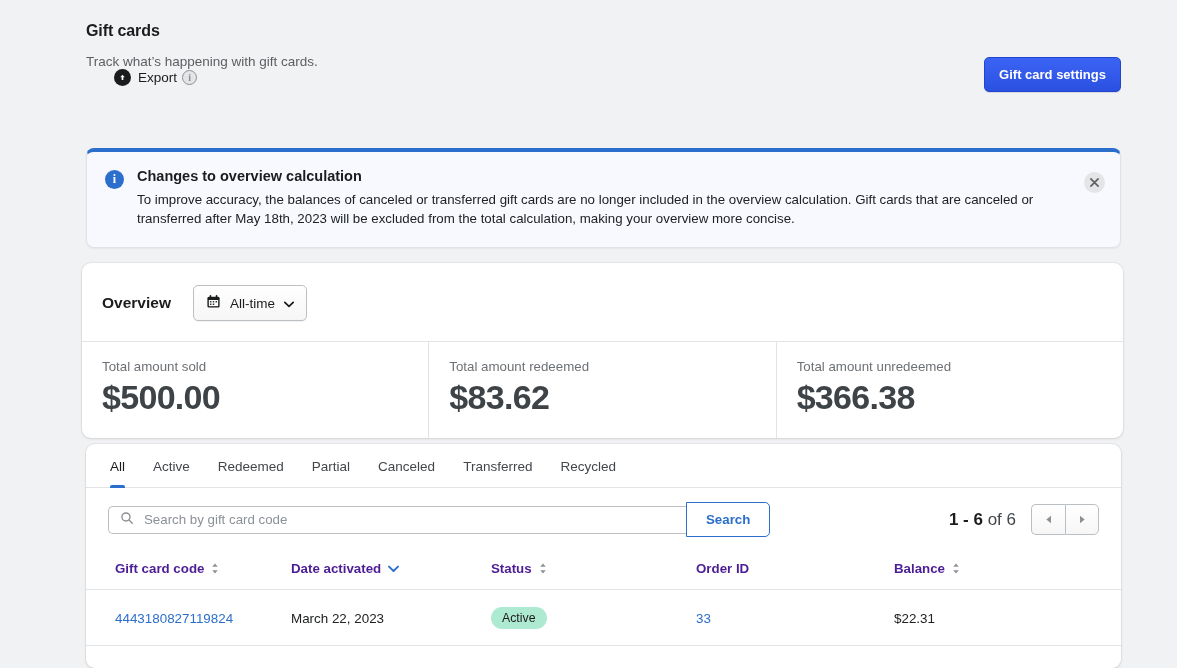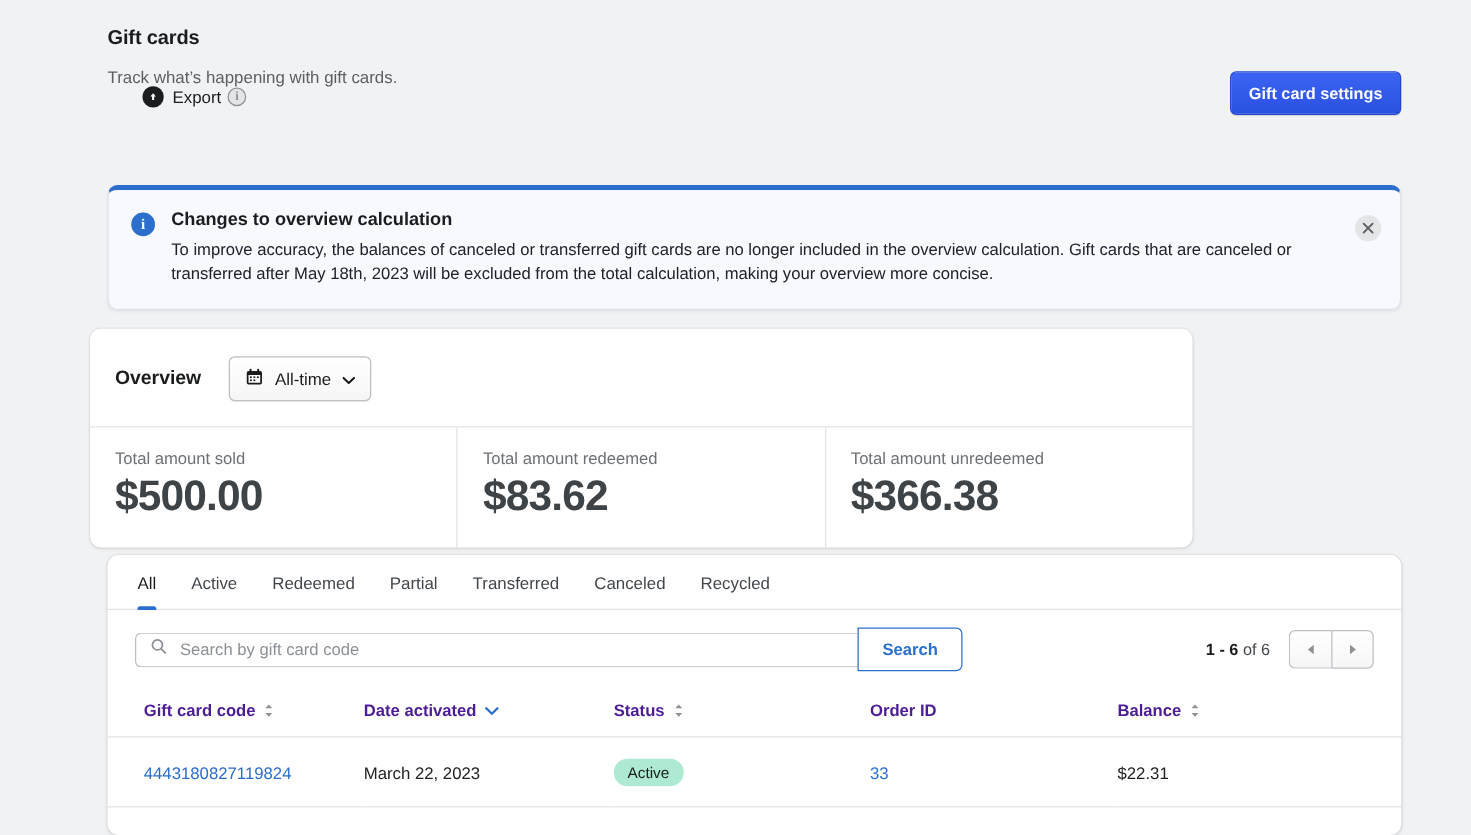--- a/index.html
+++ b/index.html
@@ -81,21 +81,21 @@
     position: absolute; right: 15px; top: 20px;
     width: 21px; height: 21px; border-radius: 50%;
     background: #e4e5e7; border: none; cursor: pointer;
     color: #5c5f62; font-size: 12px; line-height: 1;
     display: flex; align-items: center; justify-content: center;
     padding: 0;
   }
 
   
   .overview-card {
-    position: absolute; left: 72px; top: 263px; width: 882px;
+    position: absolute; left: 82px; top: 263px; width: 1041px;
     background: #fff; border-radius: 9px;
     box-shadow: 0 0 0 1px rgba(63,63,68,0.06), 0 1px 3px rgba(63,63,68,0.12);
     overflow: hidden;
   }
   .overview-head {
     display: flex; align-items: center; gap: 22px;
     padding: 22px 20px 20px 20px;
   }
   .overview-label {
     font-size: 15.5px; font-weight: 700; color: #1a1c1d;
@@ -161,21 +161,21 @@
   }
   .search-input::placeholder { color: #8c9196; }
   .search-submit {
     height: 35px; padding: 0 19px;
     border: 1.5px solid #2c6ecb; border-radius: 0 5px 5px 0;
     background: #fff; color: #2c6ecb;
     font-size: 13.3px; font-weight: 700; cursor: pointer;
     font-family: "Liberation Sans", sans-serif;
   }
   .pagination { display: flex; align-items: center; gap: 15px; }
-  .page-count { font-size: 13px; color: #42474c; }
+  .page-count { font-size: 17px; color: #42474c; }
   .page-count b { font-weight: 700; color: #1a1c1d; }
   .pager { display: flex; }
   .pager-btn {
     width: 34px; height: 31px;
     background: linear-gradient(180deg, #fff 0%, #f6f6f7 100%);
     border: 1px solid #babfc3; cursor: pointer;
     display: flex; align-items: center; justify-content: center;
     color: #5c5f62; padding: 0;
   }
   .pager-btn.prev { border-radius: 5px 0 0 5px; border-right: none; }
@@ -284,22 +284,22 @@
       </div>
     </div>
   </div>
 
   <div class="table-card">
     <div class="tabs">
       <button class="tab active">All</button>
       <button class="tab">Active</button>
       <button class="tab">Redeemed</button>
       <button class="tab">Partial</button>
+      <button class="tab">Canceled</button>
       <button class="tab">Transferred</button>
-      <button class="tab">Canceled</button>
       <button class="tab">Recycled</button>
     </div>
 
     <div class="toolbar">
       <div class="search-wrap">
         <div class="search-box">
           <span>
             <svg width="14" height="14" viewBox="0 0 16 16">
               <circle cx="6.8" cy="6.8" r="4.6" stroke="#8c9196" stroke-width="1.6" fill="none"></circle>
               <path d="M10.3 10.3 L14 14" stroke="#8c9196" stroke-width="1.6" stroke-linecap="round"></path>

